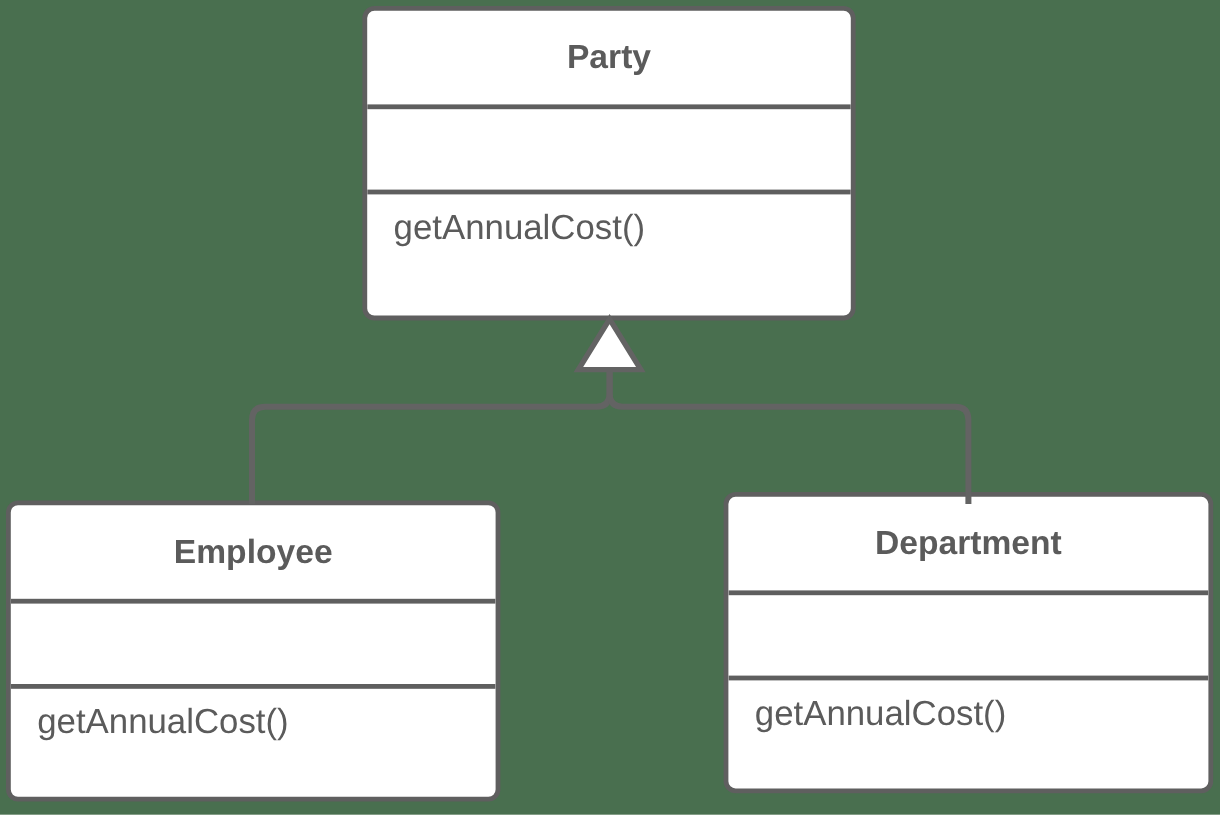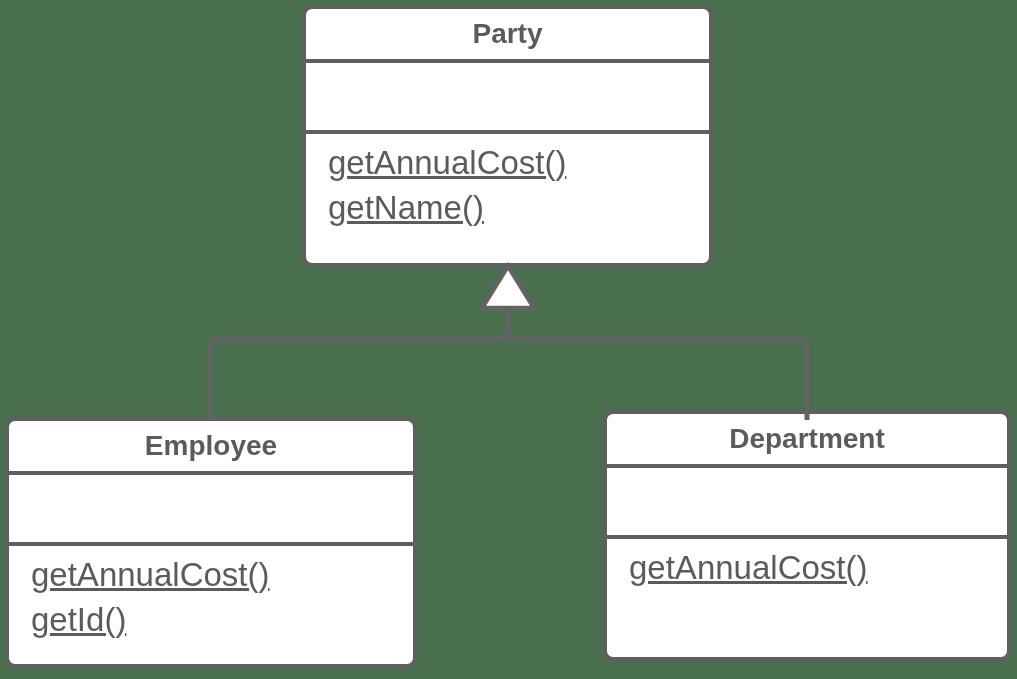--- a/index.html
+++ b/index.html
@@ -22,37 +22,36 @@
   }
   .uml-class {
     position: absolute;
     background: var(--fill-color);
     border: 4px solid var(--stroke-color);
     border-radius: 10px;
     color: var(--text-color);
     overflow: hidden;
   }
   .uml-class .title {
-    height: 50px;
+    height: 78px;
     display: flex;
     align-items: center;
     justify-content: center;
     font-size: 28px;
     font-weight: bold;
   }
   .uml-class .attributes {
     height: 71px;
     border-top: 4px solid var(--stroke-color);
   }
   .uml-class .methods {
     border-top: 4px solid var(--stroke-color);
     padding: 6px 10px 0 22px;
-    font-size: 33px;
+    font-size: 29px;
     line-height: 45px;
-    text-decoration: underline;
   }
   .uml-class .methods .method { display: block; white-space: nowrap; }
 
   #class-party      { left: 302px; top: 5px;   width: 411px; height: 262px; }
   #class-employee   { left: 5px;   top: 417px; width: 412px; height: 251px; }
   #class-department { left: 603px; top: 410px; width: 408px; height: 251px; }
 
   .edges {
     position: absolute;
     left: 0; top: 0;
@@ -74,30 +73,28 @@
 </head>
 <body>
 
 <div class="canvas">
 
   <div class="uml-class" id="class-party">
     <div class="title">Party</div>
     <div class="attributes"></div>
     <div class="methods">
       <span class="method">getAnnualCost()</span>
-      <span class="method">getName()</span>
     </div>
   </div>
 
   <div class="uml-class" id="class-employee">
     <div class="title">Employee</div>
     <div class="attributes"></div>
     <div class="methods">
       <span class="method">getAnnualCost()</span>
-      <span class="method">getId()</span>
     </div>
   </div>
 
   <div class="uml-class" id="class-department">
     <div class="title">Department</div>
     <div class="attributes"></div>
     <div class="methods">
       <span class="method">getAnnualCost()</span>
     </div>
   </div>

